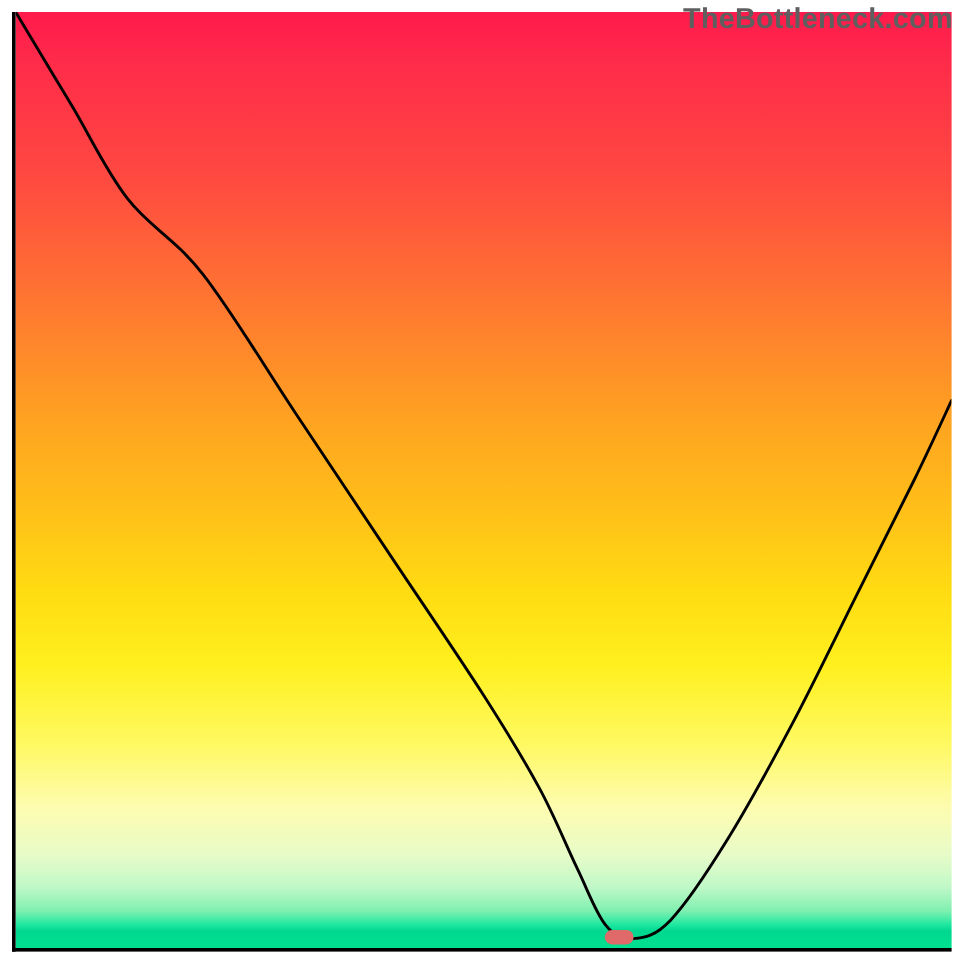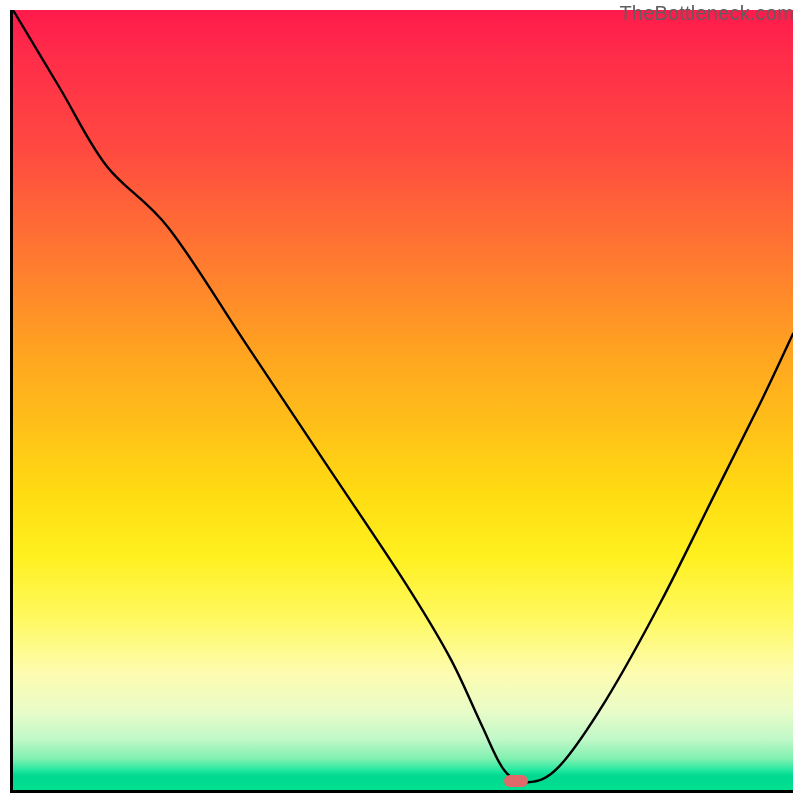--- a/index.html
+++ b/index.html
@@ -57,22 +57,22 @@
     width: 24px;
     height: 12px;
     border-radius: 6px;
     background: #e06a6a;
     transform: translate(-50%, -50%);
   }
   .watermark {
     position: absolute;
     right: 6px;
     top: 2px;
-    font-size: 20px;
-    font-weight: 400;
+    font-size: 24px;
+    font-weight: 700;
     color: #5f5f5f;
     letter-spacing: 0.2px;
   }
 </style>
 </head>
 <body>
 
 <div class="chart-frame">
 
   <div class="plot-area">

